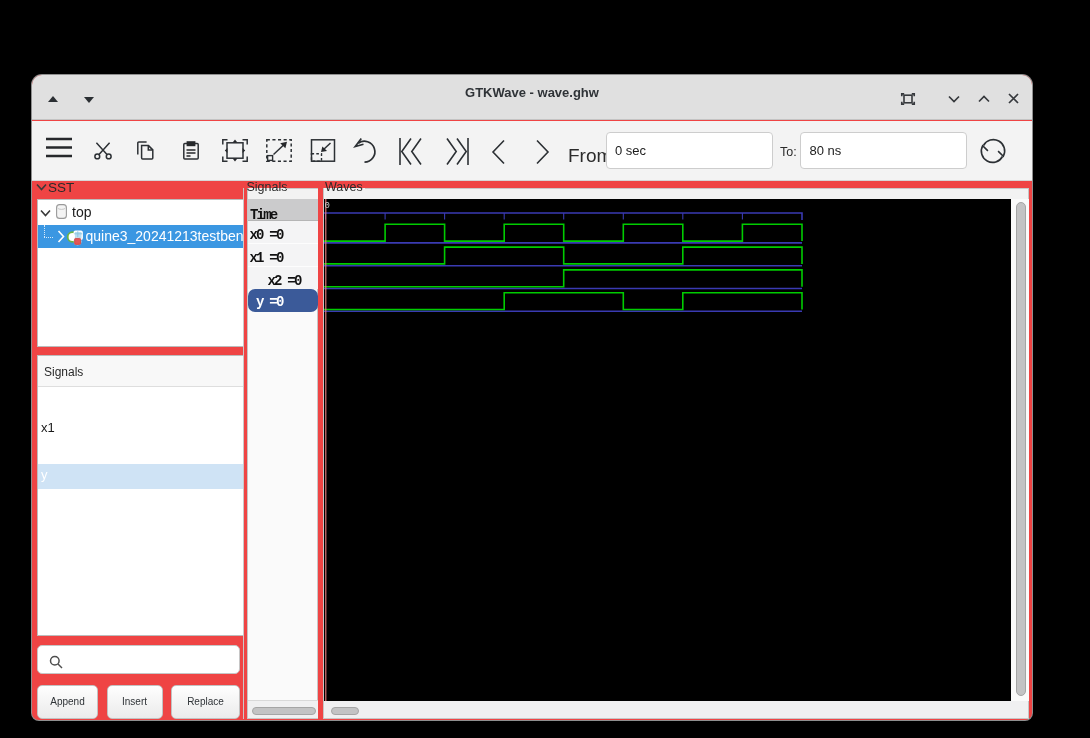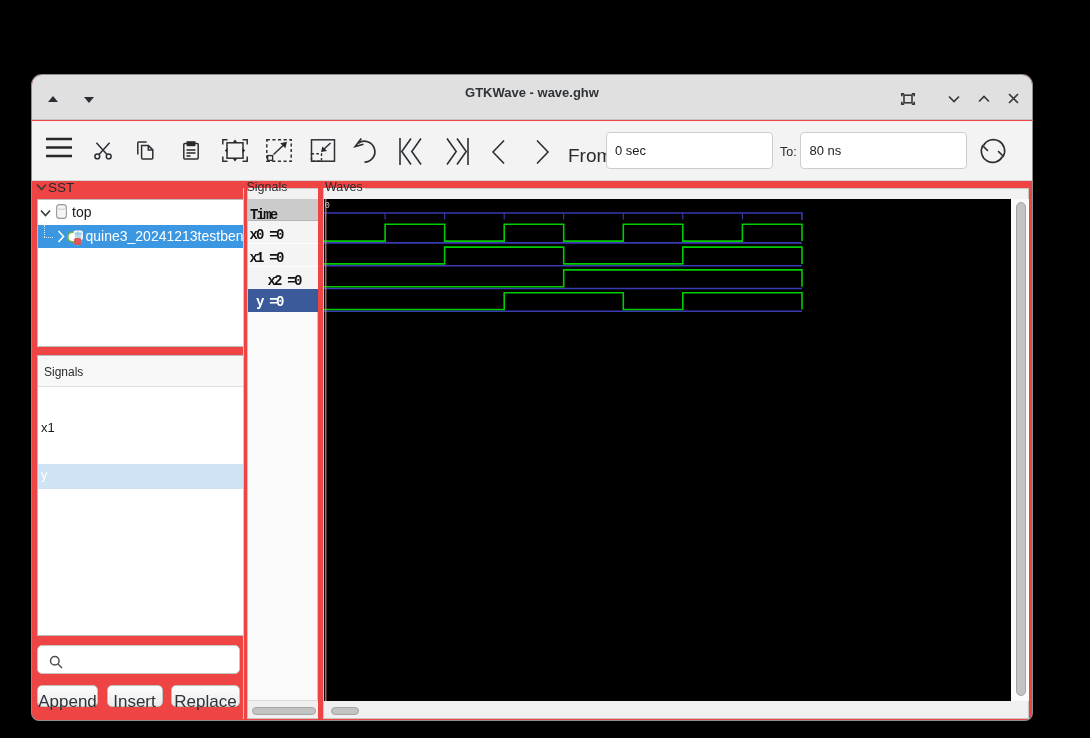--- a/index.html
+++ b/index.html
@@ -17,22 +17,22 @@
   .tri-dn{position:absolute;width:0;height:0;border-left:5.5px solid transparent;border-right:5.5px solid transparent;border-top:6.5px solid #2b2f33;}
   svg{position:absolute;overflow:visible;}
   .fline{position:absolute;height:1px;background:#c9c9c9;z-index:7;}
   .vline{position:absolute;width:1px;background:#c9c9c9;}
   input,.ibox{position:absolute;background:#fff;border:1px solid #cdcdcd;border-radius:4px;font-size:13.5px;color:#1c1c1c;}
   .ibox{padding:0;line-height:36px;}
   
   #tree{position:absolute;left:5px;top:124px;width:207px;height:148px;background:#fff;border:1px solid #bcbcbc;}
   #sigbox{position:absolute;left:5px;top:280px;width:207px;height:281px;background:#fff;border:1px solid #bcbcbc;}
   #search{position:absolute;left:5px;top:570px;width:203px;height:29px;background:#fff;border:1px solid #c6c6c6;border-radius:5px;}
-  .btn{position:absolute;top:610px;height:22px;border:1px solid #c2c2c2;border-radius:5px;background:linear-gradient(#fefefe,#ebebeb);
-       font-size:17px;color:#2f3337;text-align:center;line-height:32px;}
+  .btn{position:absolute;top:610px;height:34px;border:1px solid #c2c2c2;border-radius:5px;background:linear-gradient(#fefefe,#ebebeb);
+       font-size:10px;color:#2f3337;text-align:center;line-height:32px;}
   
   #mcol{position:absolute;left:214.5px;top:113px;width:71.5px;height:531px;border:1px solid #c6c6c6;border-top:none;background:#fafafa;}
   .mono{font-family:"Liberation Mono",monospace;}
   
   #wframe{position:absolute;left:291px;top:113px;width:705.5px;height:531px;border:1px solid #c6c6c6;border-top:none;background:#f1f1f1;}
   .thumb{position:absolute;background:#c3c3c4;border:1px solid #a5a5a5;border-radius:4.5px;}
 </style>
 </head>
 <body>
 <div id="win">
@@ -229,21 +229,21 @@
 
   <div class="abs" style="left:214.5px;top:105px;font-size:12.5px;color:#2b2b2b;z-index:6;">Signals</div>
   <div class="fline" style="left:254px;top:113px;width:32px;"></div>
   <div class="vline" style="left:210.5px;top:113px;height:531px;background:#c9c9c9;"></div>
   <div id="mcol">
     <div class="abs" style="left:0;top:0;width:70px;height:11px;background:#f2f2f2;"></div>
     <div class="abs mono" style="left:0;top:11px;width:70px;height:21.5px;background:#cbcbcc;border-bottom:1px solid #b5b5b5;font-weight:bold;font-size:14px;letter-spacing:-1.8px;color:#111;padding-top:7.5px;padding-left:2.5px;">Time</div>
     <div class="abs mono" style="left:0;top:32.5px;width:70px;height:22.8px;background:#f4f4f5;font-weight:bold;font-size:14px;letter-spacing:-1.8px;color:#111;padding-top:6px;padding-left:2px;white-space:pre;">x0 =0</div>
     <div class="abs mono" style="left:0;top:55.3px;width:70px;height:22.8px;background:#f4f4f5;border-top:1px solid #fdfdfd;font-weight:bold;font-size:14px;letter-spacing:-1.8px;color:#111;padding-top:5.5px;padding-left:2px;white-space:pre;">x1 =0</div>
     <div class="abs mono" style="left:0;top:78.1px;width:70px;height:22.8px;background:#f4f4f5;border-top:1px solid #fdfdfd;font-weight:bold;font-size:14px;letter-spacing:-1.8px;color:#111;padding-top:5.5px;padding-left:20px;white-space:pre;">x2 =0</div>
-    <div class="abs mono" style="left:0;top:100.9px;width:70px;height:22.8px;background:#3b5a99;font-weight:bold;font-size:14px;letter-spacing:-1.8px;color:#fff;padding-top:5.5px;padding-left:2px;white-space:pre;"> y =0</div>
+    <div class="abs mono" style="left:0;top:100.9px;width:70px;height:22.8px;background:#3b5a99;font-weight:bold;font-size:14px;letter-spacing:-1.8px;color:#fff;padding-top:5.5px;padding-left:2px;white-space:pre;border-radius:7px;"> y =0</div>
 
     <div class="abs" style="left:0;top:512px;width:70px;height:18px;background:#f0f0f1;border-top:1px solid #d9d9d9;"></div>
     <div class="thumb" style="left:4px;top:518.5px;width:64px;height:8px;border-radius:4px;"></div>
   </div>
 
   <div class="abs" style="left:293px;top:105px;font-size:12.5px;color:#2b2b2b;z-index:6;">Waves</div>
   <div class="fline" style="left:333px;top:113px;width:663px;"></div>
   <div id="wframe">
     <div class="abs" style="left:0;top:0;width:704px;height:11px;background:#f2f2f2;"></div>
 

